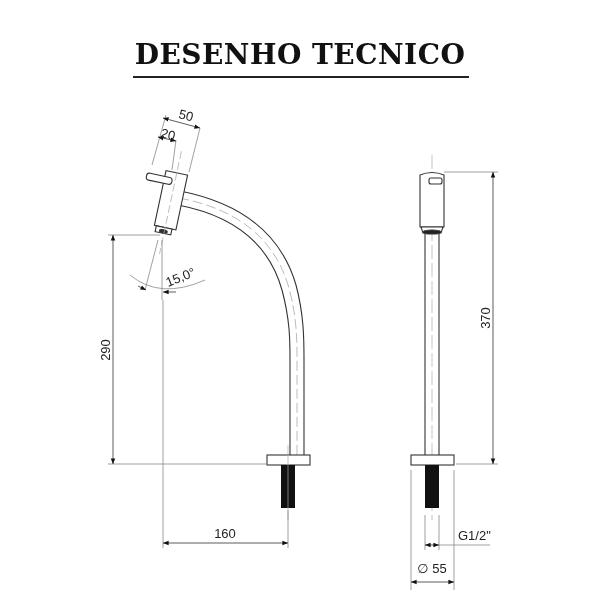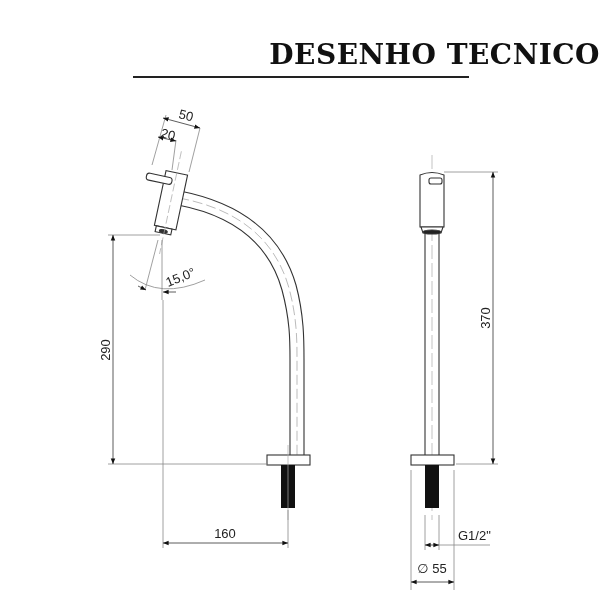--- a/index.html
+++ b/index.html
@@ -1,18 +1,18 @@
 <!DOCTYPE html>
 <html><head>
   <meta charset="utf-8">
   <style>
     html, body { margin: 0; padding: 0; background: #ffffff; }
     body { width: 600px; height: 600px; position: relative; overflow: hidden; }
     .title {
-      position: absolute; left: 0; top: 38px; width: 600px; text-align: right;
+      position: absolute; left: 0; top: 38px; width: 600px; text-align: center;
       font-family: "DejaVu Serif", "Liberation Serif", serif; font-weight: bold;
       font-size: 28px; color: #111111; letter-spacing: 0.5px;
     }
     .title-rule {
       position: absolute; left: 133px; top: 76px; width: 336px; height: 2px; background: #222222;
     }
     svg { position: absolute; left: 0; top: 0; }
     .dim-text {
       font-family: "Liberation Sans", "DejaVu Sans", sans-serif; font-size: 13px; fill: #222222;
     }

